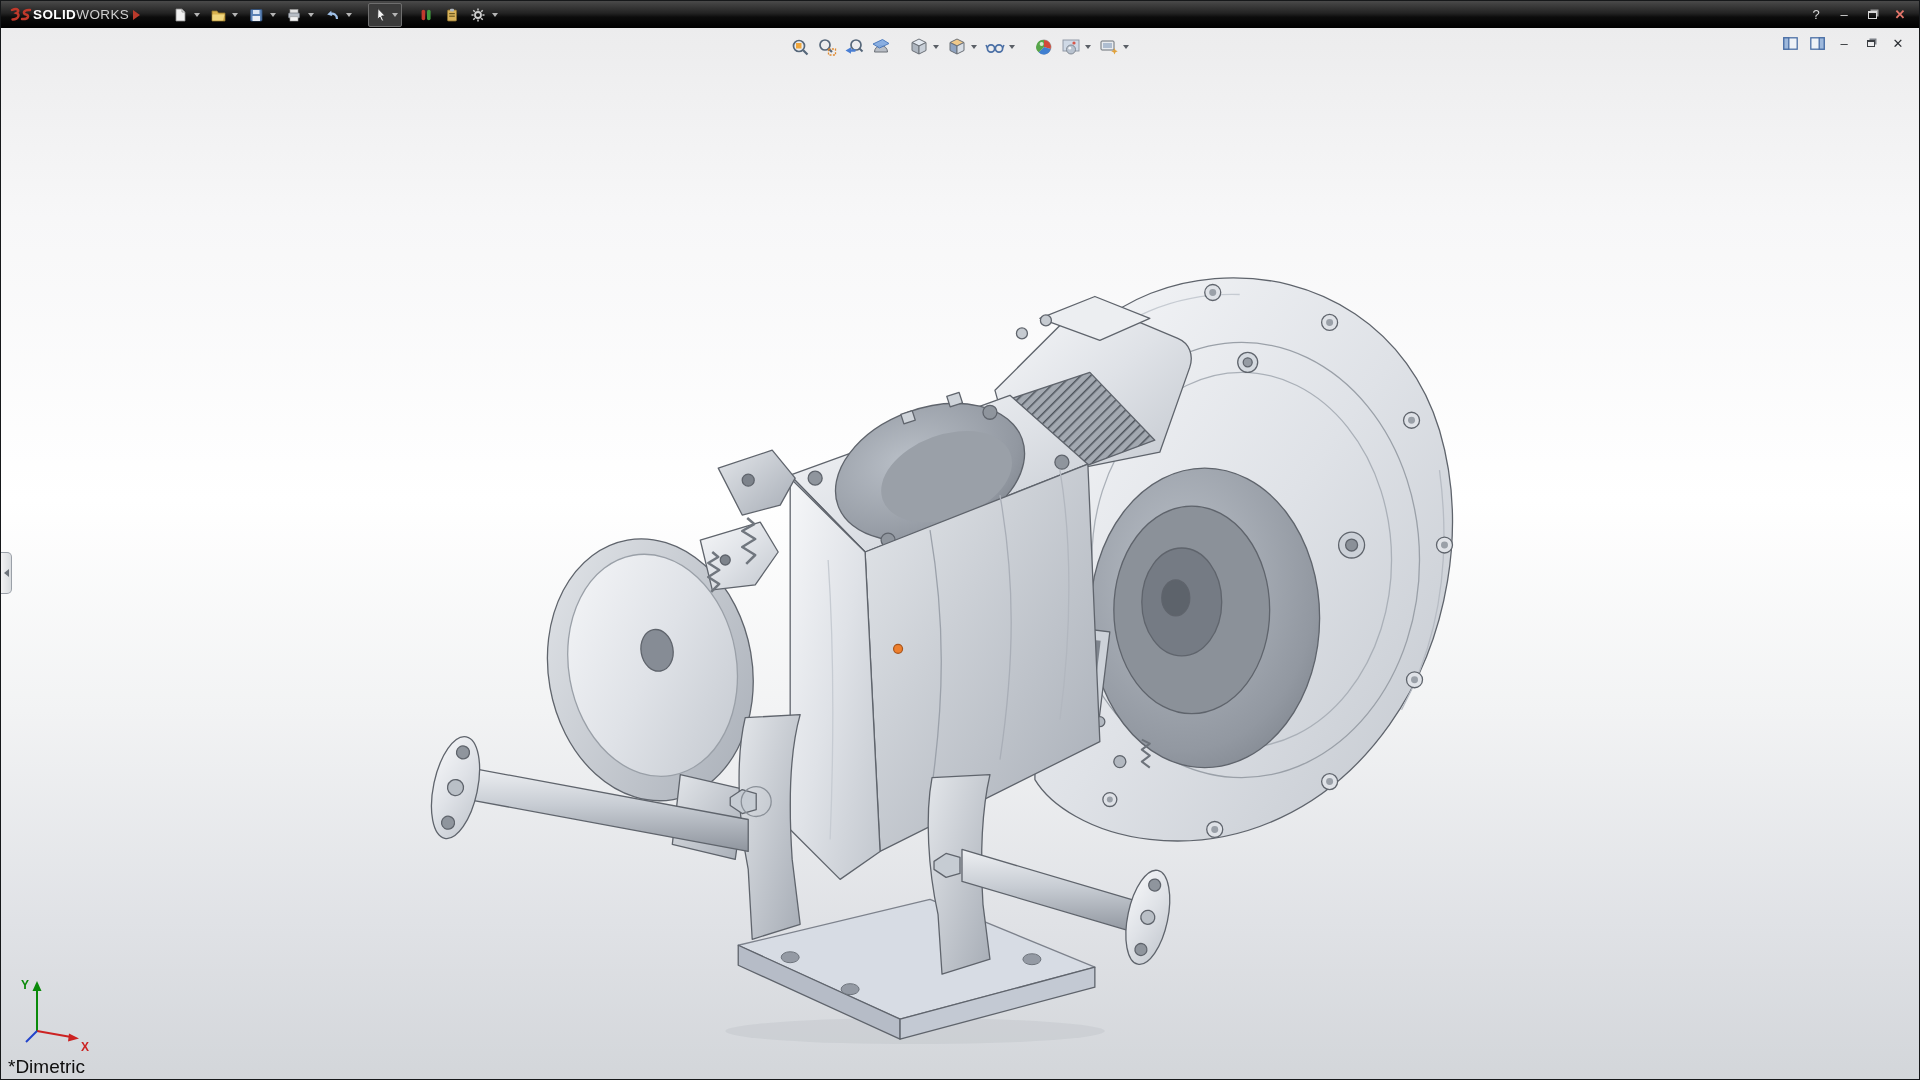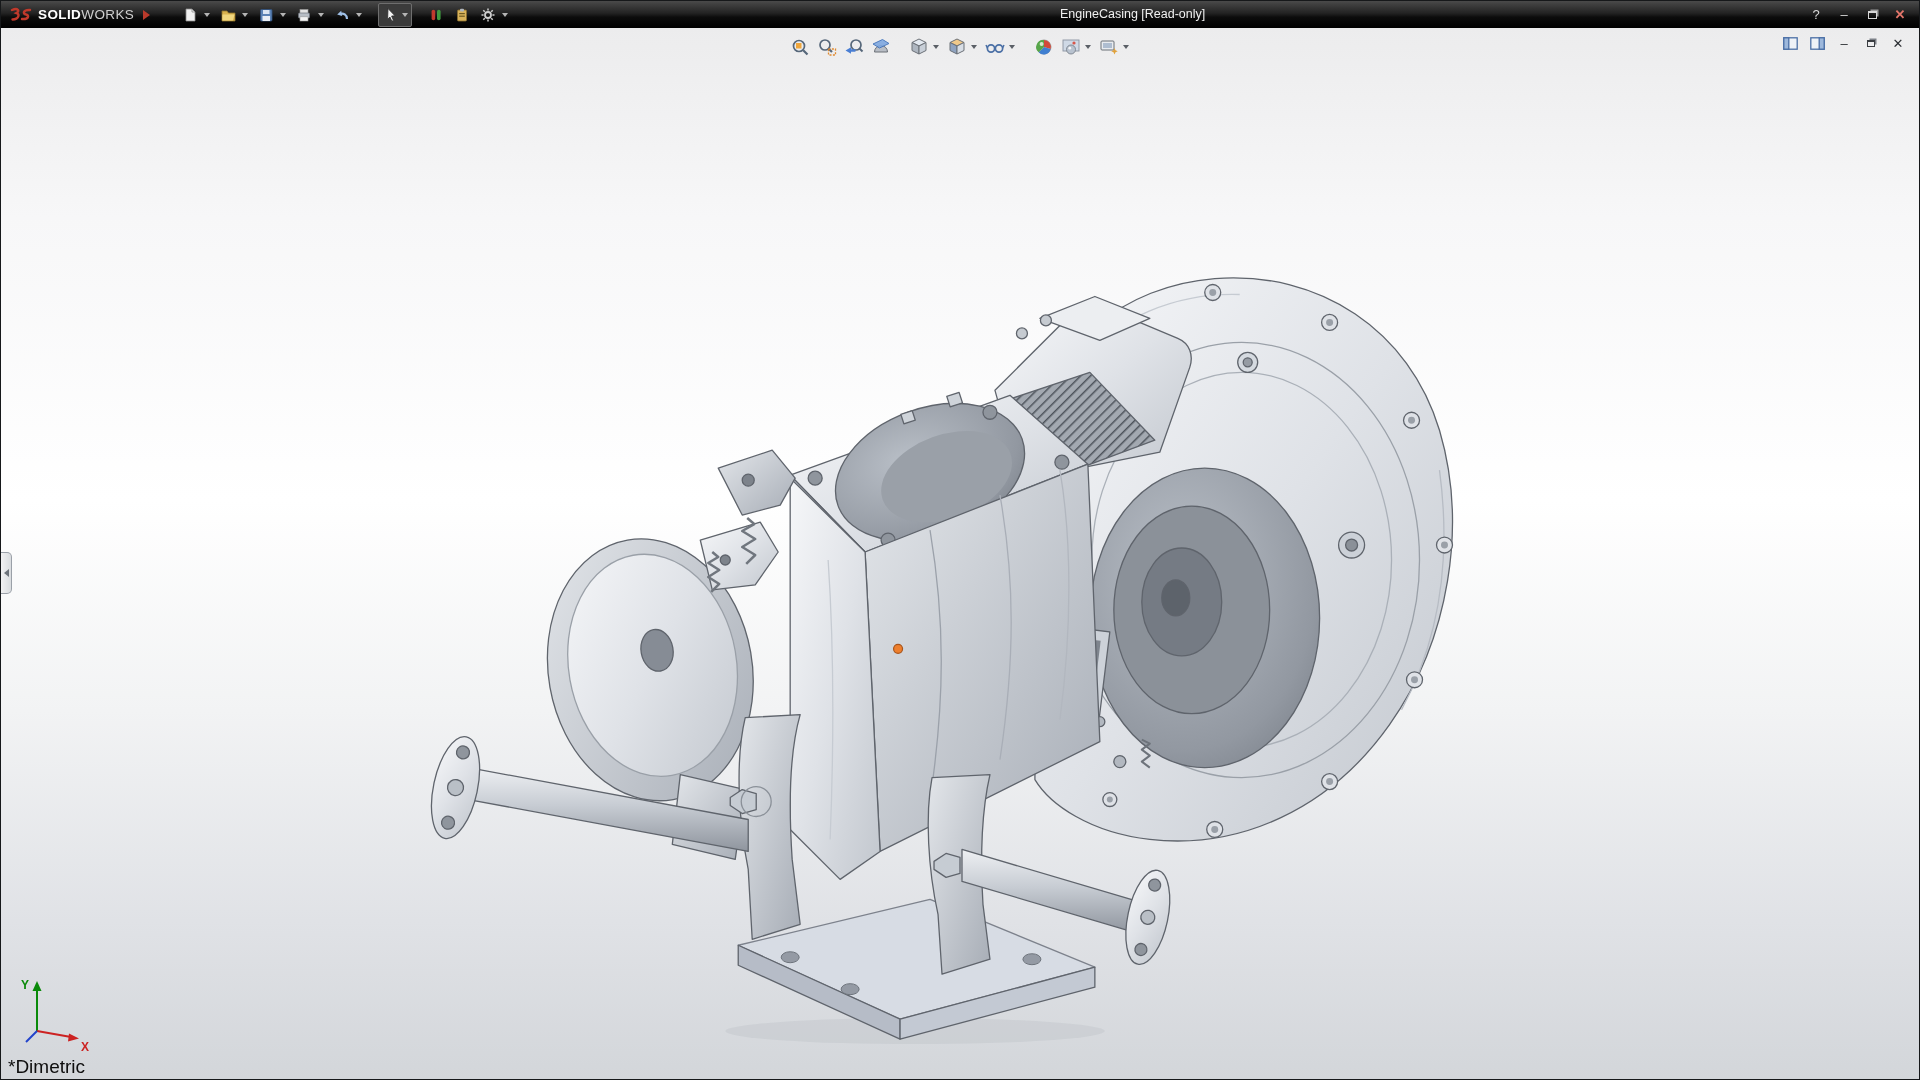--- a/index.html
+++ b/index.html
@@ -4,21 +4,21 @@
 <style>
   * { margin:0; padding:0; box-sizing:border-box; }
   html,body { width:1920px; height:1080px; overflow:hidden; background:#000;
               font-family:"Liberation Sans", sans-serif; }
   .app { width:1920px; height:1080px; border:1px solid #16181a; display:flex; flex-direction:column; }
 
   
   .titlebar { position:relative; height:27px; flex:0 0 27px;
     background:linear-gradient(#4a4a4a 0%, #232323 45%, #0c0c0c 60%, #000 100%);
     display:flex; align-items:center; color:#e6e6e6; }
-  .brand { display:flex; align-items:center; gap:5px; padding:0 10px 0 8px; }
+  .brand { display:flex; align-items:center; padding:0 10px 0 8px; }
   .brand-text { font-size:13.5px; letter-spacing:.4px; color:#fff; white-space:nowrap; }
   .brand-text .b { font-weight:bold; }
   .brand-text .l { font-weight:normal; color:#cfcfcf; }
   .menu-arrow { width:0; height:0; margin-left:4px; cursor:pointer;
     border-top:5px solid transparent; border-bottom:5px solid transparent; border-left:7px solid #b93a2b; }
   .tb-tools { display:flex; align-items:center; gap:2px; margin-left:18px; }
   .tb-btn { background:none; border:1px solid transparent; width:24px; height:22px;
     display:inline-flex; align-items:center; justify-content:center; cursor:pointer; border-radius:2px; }
   .tb-btn svg { width:16px; height:16px; display:block; }
   .caret { width:0; height:0; border-left:3.5px solid transparent; border-right:3.5px solid transparent;
@@ -167,21 +167,20 @@
             <line x1="3.3" y1="3.3" x2="4.8" y2="4.8"></line>
               <line x1="11.2" y1="11.2" x2="12.7" y2="12.7"></line>
             <line x1="3.3" y1="12.7" x2="4.8" y2="11.2"></line>
               <line x1="11.2" y1="4.8" x2="12.7" y2="3.3"></line>
           </g>
         </svg>
       </button>
       <span class="caret"></span>
     </nav>
 
-    <div class="tb-title">EngineCasing [Read-only]</div>
 
     <div class="tb-controls">
       <button class="wc">?</button>
       <button class="wc">–</button>
       <button class="wc">
           <span class="restore-glyph"></span>
         </button>
       <button class="wc close">✕</button>
     </div>
   </header>

